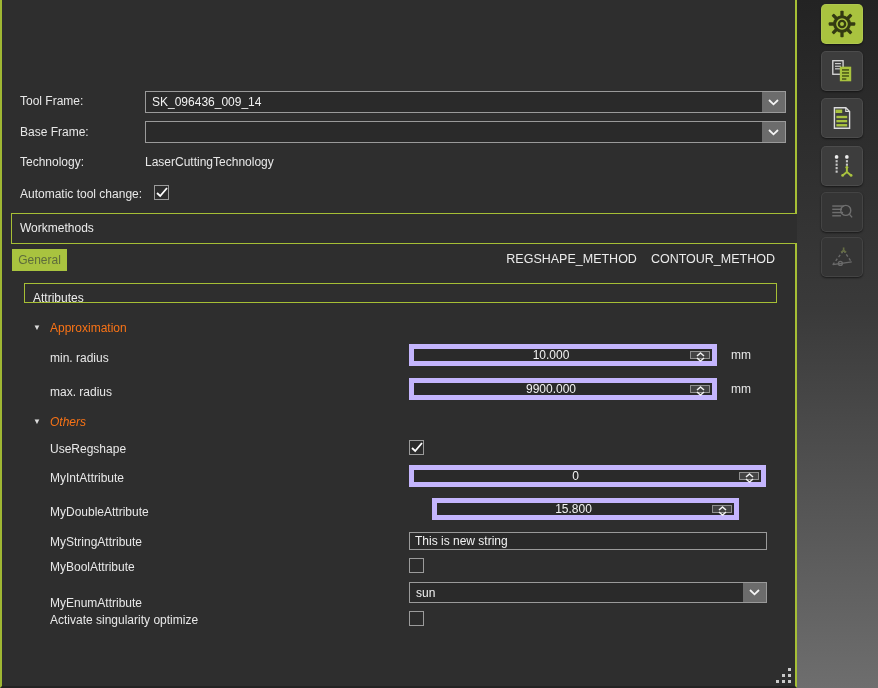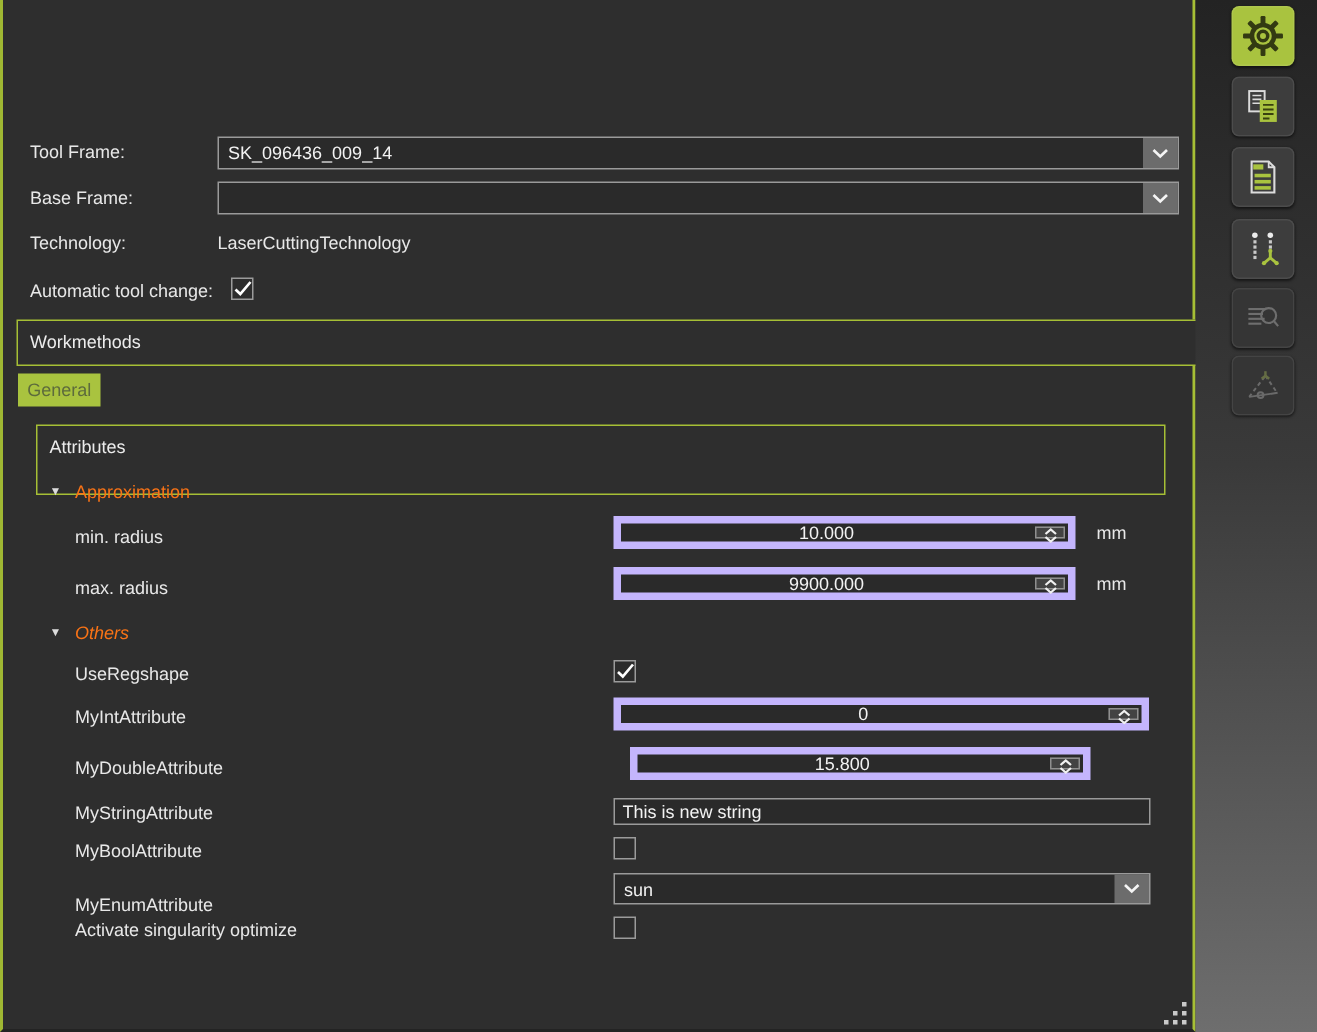--- a/index.html
+++ b/index.html
@@ -115,22 +115,26 @@
         </svg>
     </div>
 
     <div class="group-box gb-green" style="left:9px; top:173px; width:810px;">
       <div class="gb-label">Workmethods</div>
     </div>
 
     <div class="global-tab" style="top:209px;">
       <span>General</span>
     </div>
-
-    <div class="group-box gb-green" style="left:22px; top:243px; width:753px; height:47px;">
+    <div class="methods">
+      <span>REGSHAPE_METHOD</span>
+      <span>CONTOUR_METHOD</span>
+    </div>
+
+    <div class="group-box gb-green" style="left:22px; top:243px; width:753px; height:20px;">
       <div class="gb-label">Attributes</div>
     </div>
 
     <span class="tri" style="left:31px; top:283px;">▼</span>
     <div class="tree-label" style="left:48px; top:281px;">Approximation</div>
 
     <div class="lbl" style="left:48px; top:311px;">min. radius</div>
     <div class="spin" style="left:407px; top:304px; width:308px; height:22px;">
       <input value="10.000" style="">
       <div class="btns">
@@ -187,21 +191,21 @@
           </div>
         <div>
             <svg width="9" height="5" viewBox="0 0 9 5">
               <polyline points="1,1 4.5,4 8,1" fill="none" stroke="#f0f0f0" stroke-width="1.5"></polyline>
             </svg>
           </div>
       </div>
     </div>
 
     <div class="lbl" style="left:48px; top:465px;">MyDoubleAttribute</div>
-    <div class="spin" style="left:418px; top:458px; width:307px; height:22px;">
+    <div class="spin" style="left:430px; top:458px; width:307px; height:22px;">
       <input value="15.800" style="">
       <div class="btns">
         <div>
             <svg width="9" height="5" viewBox="0 0 9 5">
               <polyline points="1,4 4.5,1 8,4" fill="none" stroke="#f0f0f0" stroke-width="1.5"></polyline>
             </svg>
           </div>
         <div>
             <svg width="9" height="5" viewBox="0 0 9 5">
               <polyline points="1,1 4.5,4 8,1" fill="none" stroke="#f0f0f0" stroke-width="1.5"></polyline>

